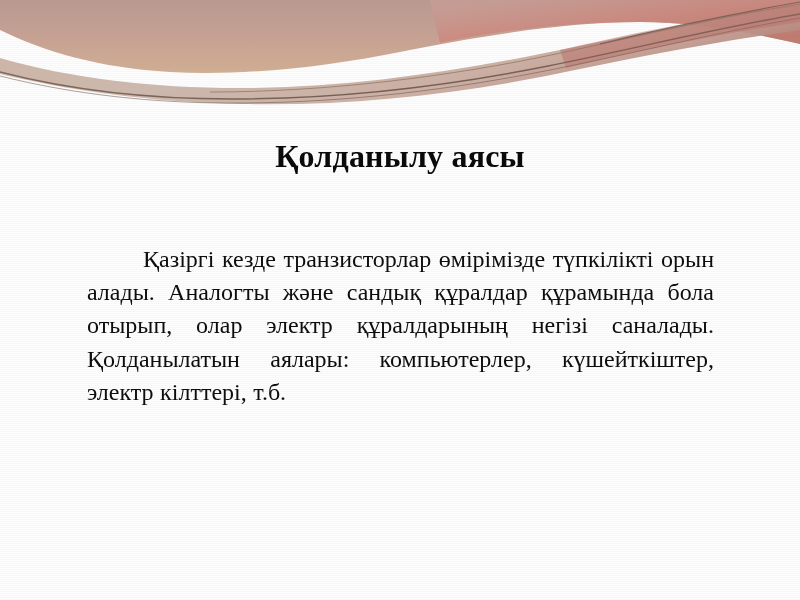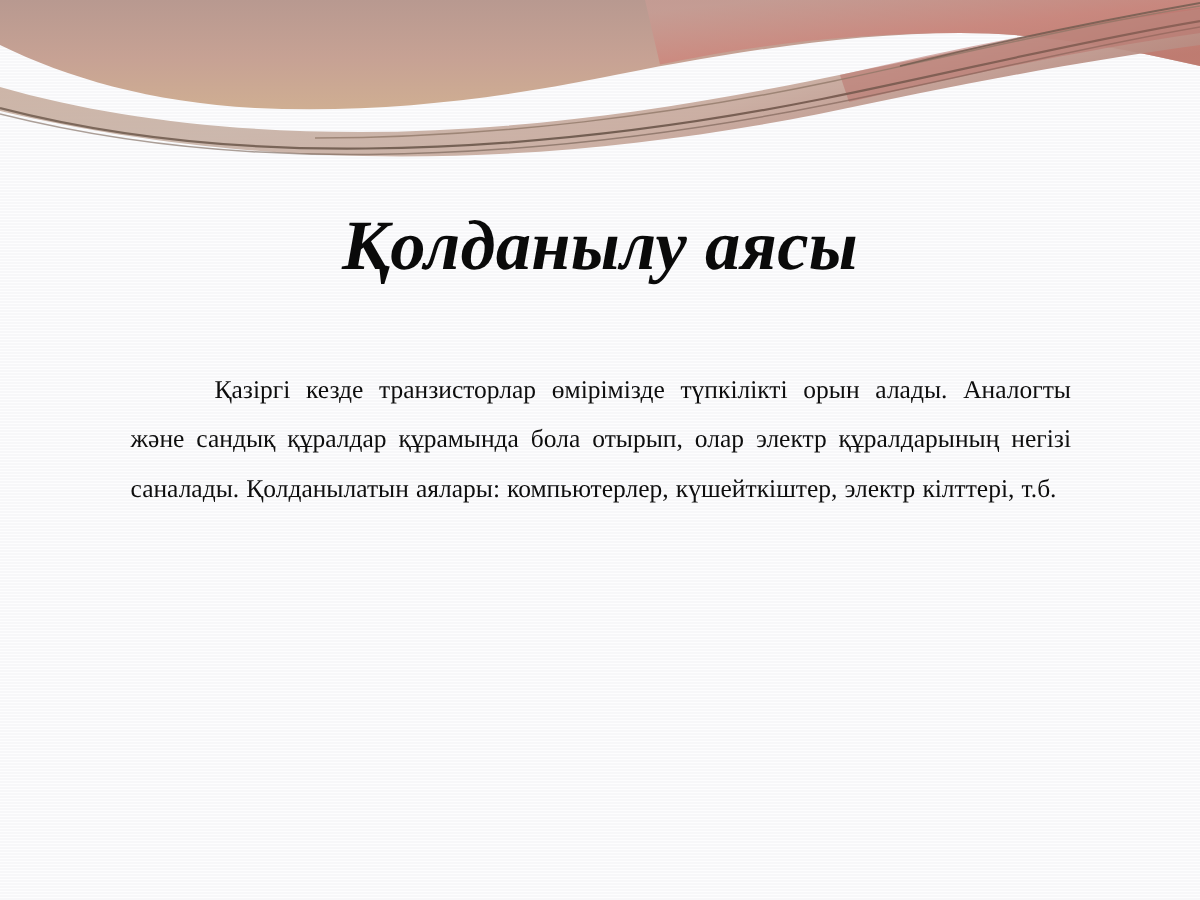--- a/index.html
+++ b/index.html
@@ -49,39 +49,38 @@
     position: absolute;
     left: 0;
     top: 139px;
     width: 800px;
     text-align: center;
   }
   #slide-title {
     display: inline-block;
     font-family: "Liberation Serif", "DejaVu Serif", serif;
     font-weight: bold;
-    font-size: 47px;
+    font-size: 32px;
     line-height: 1.08;
     color: #0a0a0a;
     letter-spacing: 0.2px;
     white-space: nowrap;
-    font-style: italic;
   }
 
   
   #body-block {
     position: absolute;
     left: 87px;
     top: 243px;
     width: 627px;
   }
   #body-paragraph {
     margin: 0;
     font-family: "Liberation Serif", "DejaVu Serif", serif;
-    font-size: 17px;
+    font-size: 24px;
     line-height: 33.2px;
     color: #0d0d0d;
     text-align: justify;
     text-indent: 56px;
     -webkit-hyphens: none;
     hyphens: none;
     word-spacing: 0.5px;
   }
 </style>
 </head>

